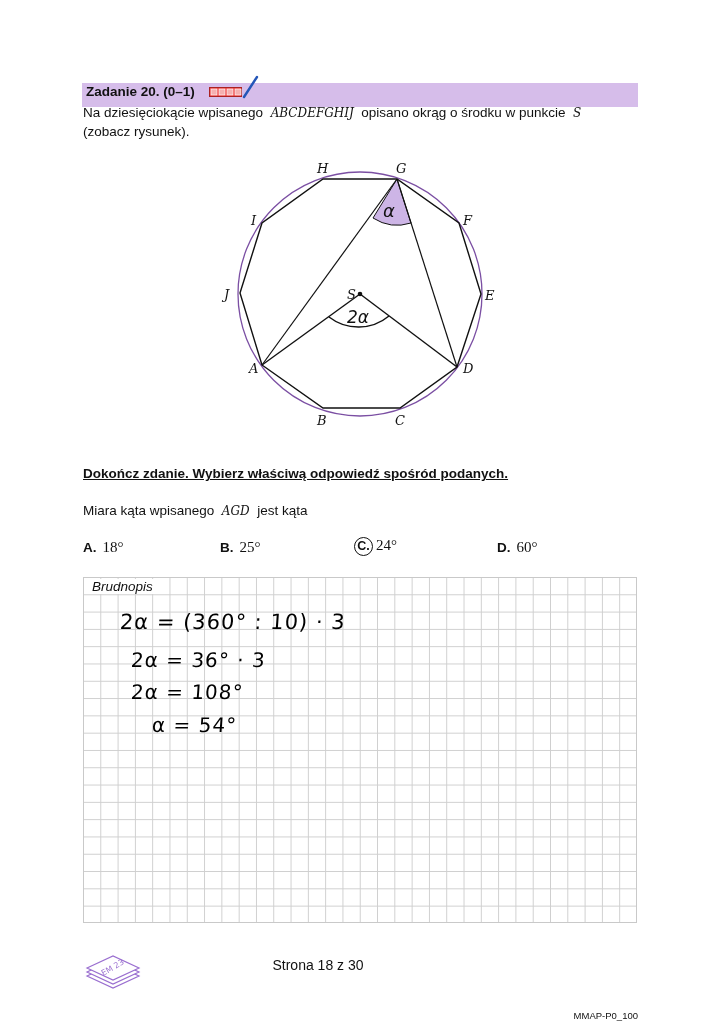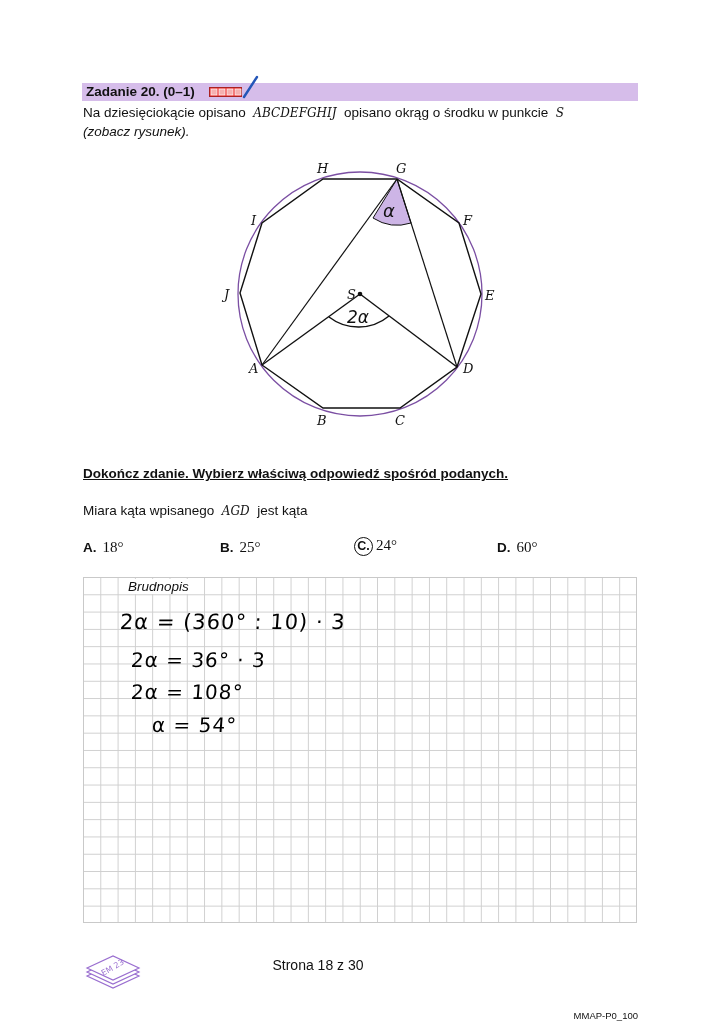--- a/index.html
+++ b/index.html
@@ -1,37 +1,37 @@
 <!DOCTYPE html>
 <html><head>
   <meta charset="utf-8">
   <style>
     html, body { margin: 0; padding: 0; background: #ffffff; }
     body { width: 720px; height: 1021px; position: relative; overflow: hidden;
            font-family: "Liberation Sans", sans-serif; color: #111; }
     .abs { position: absolute; }
-    .task-header { left: 82px; top: 83px; width: 556px; height: 18px; background: #d6bdea; }
+    .task-header { left: 82px; top: 83px; width: 556px; height: 24px; background: #d6bdea; }
     .task-title { left: 4px; top: 1px; font-weight: bold; font-size: 13.5px; color: #111; white-space: nowrap; }
     .score-box { left: 127px; top: 4px; width: 40px; height: 10px; }
     .txt { font-size: 13.5px; white-space: nowrap; color: #111; }
     .math { font-family: "DejaVu Serif", "Liberation Serif", serif; font-style: italic; font-size: 12px; }
     .serif { font-family: "Liberation Serif", serif; font-size: 15px; }
     .bold { font-weight: bold; }
     .figure { left: 220px; top: 155px; width: 290px; height: 280px; }
     .answer-letter { font-weight: bold; font-size: 13.5px; }
     .answer { white-space: nowrap; display: flex; align-items: baseline; gap: 6px; }
     .circled { display: inline-block; width: 17px; height: 17px; border: 1.6px solid #111; border-radius: 50%;
                text-align: center; line-height: 17px; font-weight: bold; font-size: 12.5px; }
     .grid { left: 83px; top: 577px; width: 554px; height: 346px;
             border: 1px solid #c9c9c9; box-sizing: border-box;
             background-image:
               linear-gradient(to right, #cfcfcf 1px, transparent 1px),
               linear-gradient(to bottom, #cfcfcf 1px, transparent 1px);
             background-size: 17.3px 17.3px; background-position: -1px -1px; }
-    .grid-label { left: 6px; top: 1px; font-style: italic; font-size: 13.5px; background: #fff; padding: 0 2px; margin-left: 36px; }
+    .grid-label { left: 6px; top: 1px; font-style: italic; font-size: 13.5px; background: #fff; padding: 0 2px; }
     .hand { font-family: "DejaVu Sans", sans-serif; font-size: 20px; color: #000; white-space: nowrap;
             letter-spacing: 1px; transform: skewX(-4deg); }
     .footer-page { left: 0; width: 636px; top: 957px; text-align: center; font-size: 14px; }
     .footer-code { right: 82px; top: 1010px; font-weight: normal; font-size: 9.5px; }
     .logo { left: 83px; top: 948px; width: 66px; height: 48px; }
   </style>
 </head>
 <body>
 
 <div class="abs task-header">
@@ -42,26 +42,26 @@
     <rect x="10" y="2" width="6" height="6" fill="#f5b0b0" stroke="#fff" stroke-width="0.6"></rect>
     <rect x="18" y="2" width="6" height="6" fill="#f5b0b0" stroke="#fff" stroke-width="0.6"></rect>
     <rect x="26" y="2" width="6" height="6" fill="#f5b0b0" stroke="#fff" stroke-width="0.6"></rect>
   </svg>
   <svg class="abs" style="left:160px; top:-8px; width:18px; height:24px;" viewBox="0 0 18 24">
     <line x1="2" y1="22" x2="15" y2="2" stroke="#2456b8" stroke-width="2.4" stroke-linecap="round"></line>
   </svg>
 </div>
 
 <div class="abs txt" style="left:83px; top:105px;">
-  <span>Na dziesięciokącie opisano</span>
+  <span>Na dziesięciokącie wpisanego</span>
   &nbsp;<span class="math">ABCDEFGHIJ</span>&nbsp;
   <span>opisano okrąg o środku w punkcie</span>
   &nbsp;<span class="math">S</span>
 </div>
-<div class="abs txt" style="left:83px; top:124px;font-style:italic;">(zobacz rysunek).</div>
+<div class="abs txt" style="left:83px; top:124px;">(zobacz rysunek).</div>
 
 <svg class="abs figure" viewBox="0 0 290 280">
   <circle cx="140" cy="139" r="122" fill="none" stroke="#7b4fa3" stroke-width="1.3"></circle>
 
   <path d="M177,24 L153,63 A45,45 0 0 0 191,68 Z" fill="#cdb5e6" stroke="#111" stroke-width="1"></path>
   <polygon points="42,210 103,253 180,253 237,212 261,139 239,68 177,24 103,24 42,68 20,138" fill="none" stroke="#111" stroke-width="1.4"></polygon>
   <line x1="177" y1="24" x2="42" y2="210" stroke="#111" stroke-width="1.2"></line>
   <line x1="177" y1="24" x2="237" y2="212" stroke="#111" stroke-width="1.2"></line>
   <line x1="140" y1="139" x2="42" y2="210" stroke="#111" stroke-width="1.4"></line>
   <line x1="140" y1="139" x2="237" y2="212" stroke="#111" stroke-width="1.4"></line>

